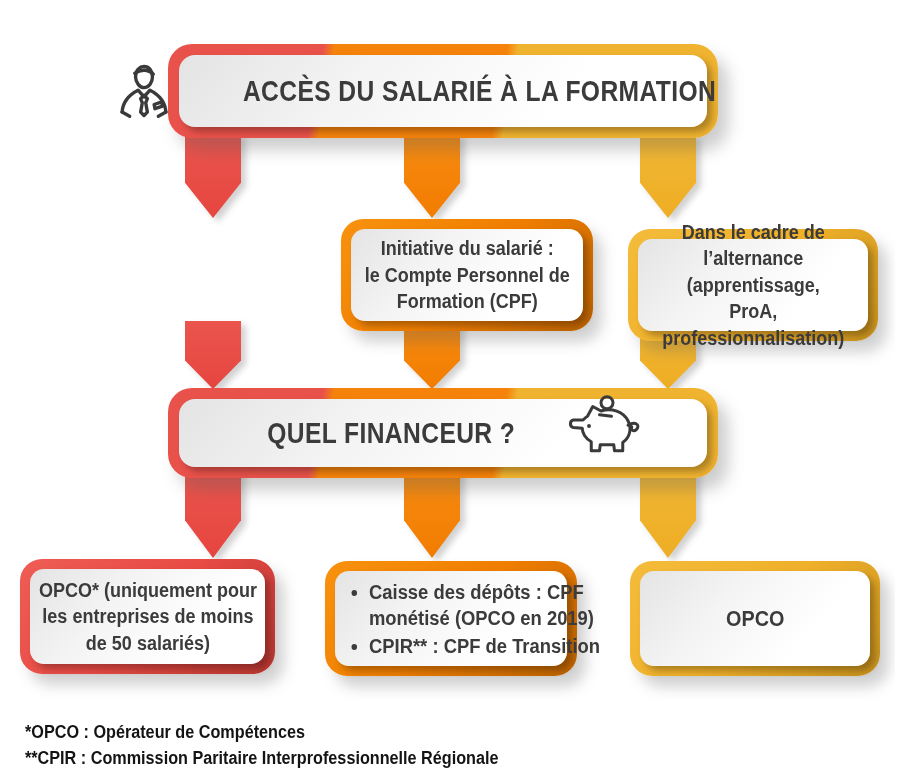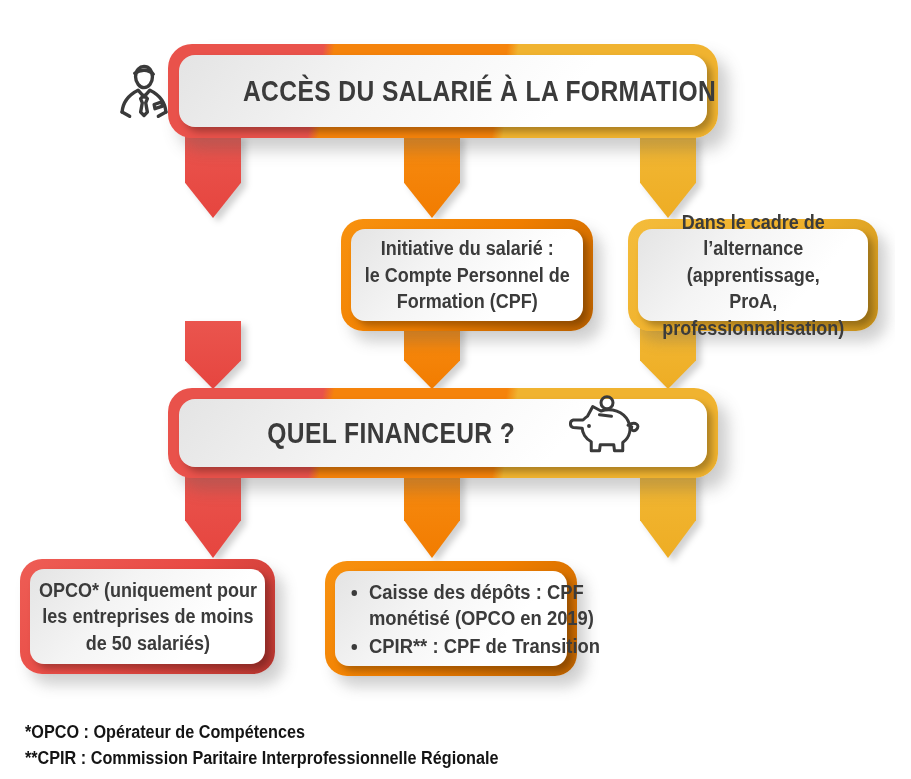--- a/index.html
+++ b/index.html
@@ -125,21 +125,21 @@
   <div class="cbox orange" style="left:341px; top:203px; width:252px; height:112px;">
     <div class="panel">
       <div class="box-text">
         <span>Initiative du salarié :</span>
         <span>le Compte Personnel de</span>
         <span>Formation (CPF)</span>
       </div>
     </div>
   </div>
 
-  <div class="cbox yellow" style="left:628px; top:203px; width:250px; height:112px;">
+  <div class="cbox yellow" style="left:628px; top:213px; width:250px; height:112px;">
     <div class="panel">
       <div class="box-text">
         <span>Dans le cadre de</span>
         <span>l’alternance (apprentissage,</span>
         <span>ProA, professionnalisation)</span>
       </div>
     </div>
   </div>
 
   <div class="banner" style="left:168px; top:372px; width:550px; height:90px;">
@@ -172,19 +172,26 @@
           <span>Caisse des dépôts : CPF</span>
           <span>monétisé (OPCO en 2019)</span>
         </li>
         <li>
           <span>CPIR** : CPF de Transition</span>
         </li>
       </ul>
     </div>
   </div>
 
+  <div class="cbox yellow" style="left:630px; top:545px; width:250px; height:115px;">
+    <div class="panel">
+      <div class="box-text big">
+        <span>OPCO</span>
+      </div>
+    </div>
+  </div>
 
   <div class="footnotes">
     <div>*OPCO : Opérateur de Compétences</div>
     <div>**CPIR : Commission Paritaire Interprofessionnelle Régionale</div>
   </div>
 
 </div>
 
 </body></html>

